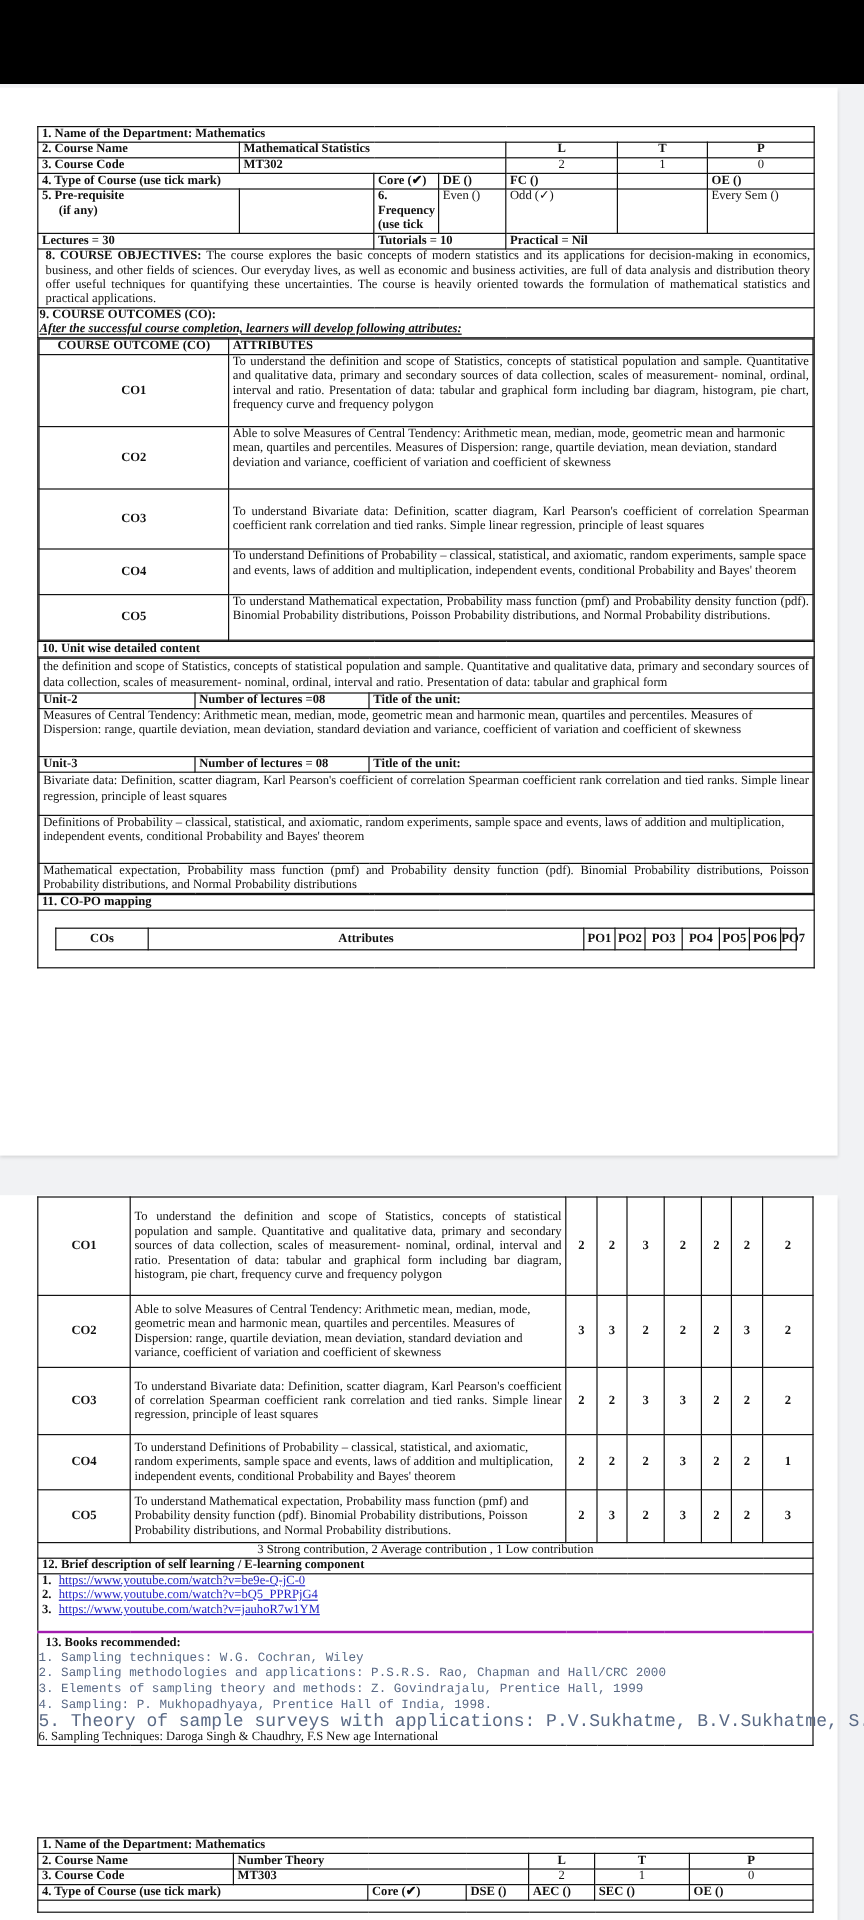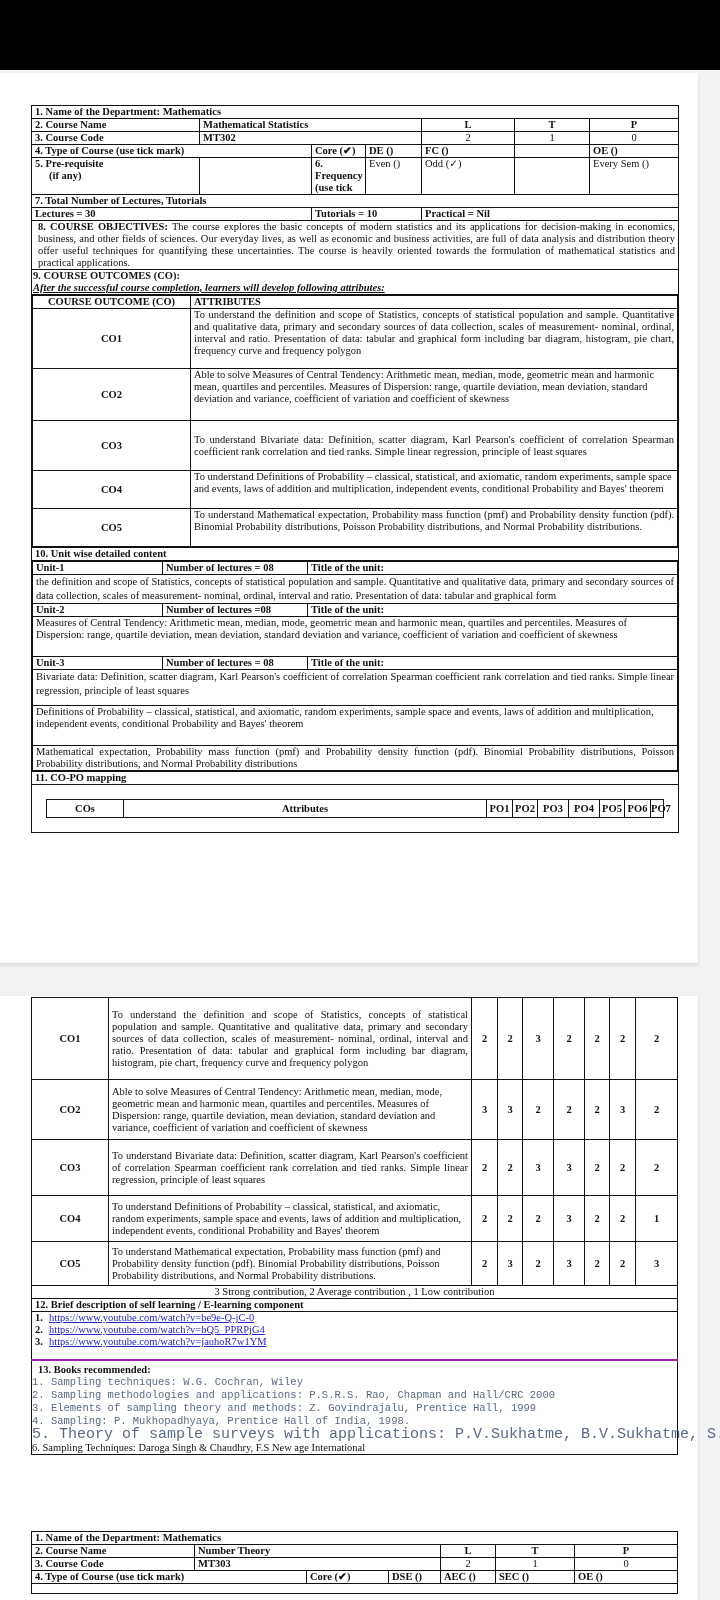--- a/index.html
+++ b/index.html
@@ -67,23 +67,20 @@
     <tr style="height:26px">
       <td class="b"><span>5.   Pre-requisite</span><br><span style="padding-left:14px">(if any)</span></td>
       <td></td>
       <td class="b">6.   Frequency (use tick</td>
       <td>Even ()</td>
       <td>Odd (✓)</td>
       <td></td>
       <td>Every Sem  ()</td>
     </tr>
     <tr>
-          <td colspan="7" class="b">7.   Total Number of Lectures, Tutorials</td>
-        </tr>
-    <tr>
       <td colspan="2" class="b">Lectures = 30</td>
       <td colspan="2" class="b">Tutorials = 10</td>
       <td colspan="3" class="b">Practical = Nil</td>
     </tr>
     <tr>
           <td colspan="7" class="j" style="padding-left:6px"><span class="b">8. COURSE OBJECTIVES:</span> <span>The course explores the basic concepts of modern statistics and its applications for decision-making in economics, business, and other fields of sciences. Our everyday lives, as well as economic and business activities, are full of data analysis and distribution theory offer useful techniques for quantifying these uncertainties. The course is heavily oriented towards the formulation of mathematical statistics and practical applications.</span></td>
         </tr>
     <tr>
           <td colspan="7" style="padding-left:1px">
             <div class="b">9. COURSE OUTCOMES (CO):</div>
@@ -131,25 +128,20 @@
         </tr>
     <tr>
       <td colspan="7" style="padding:0;border:none">
         <table style="width:100%">
           <colgroup>
                 <col style="width:130px">
                 <col style="width:145px">
                 <col>
               </colgroup>
           <tbody>
-                <tr>
-                  <td class="b">Unit-1</td>
-                  <td class="b">Number of lectures = 08</td>
-                  <td class="b">Title of the unit:</td>
-                </tr>
           <tr>
                   <td colspan="3" class="j" style="line-height:14px">the definition and scope of Statistics, concepts of statistical population and sample. Quantitative and qualitative data, primary and secondary sources of data collection, scales of measurement- nominal, ordinal, interval and ratio. Presentation of data: tabular and graphical form</td>
                 </tr>
           <tr>
                   <td class="b">Unit-2</td>
                   <td class="b">Number of lectures =08</td>
                   <td class="b">Title of the unit:</td>
                 </tr>
           <tr style="height:40px">
                   <td colspan="3">Measures of Central Tendency: Arithmetic mean, median, mode, geometric mean and harmonic mean, quartiles and percentiles. Measures of Dispersion: range, quartile deviation, mean deviation, standard deviation and variance, coefficient of variation and coefficient of skewness</td>

